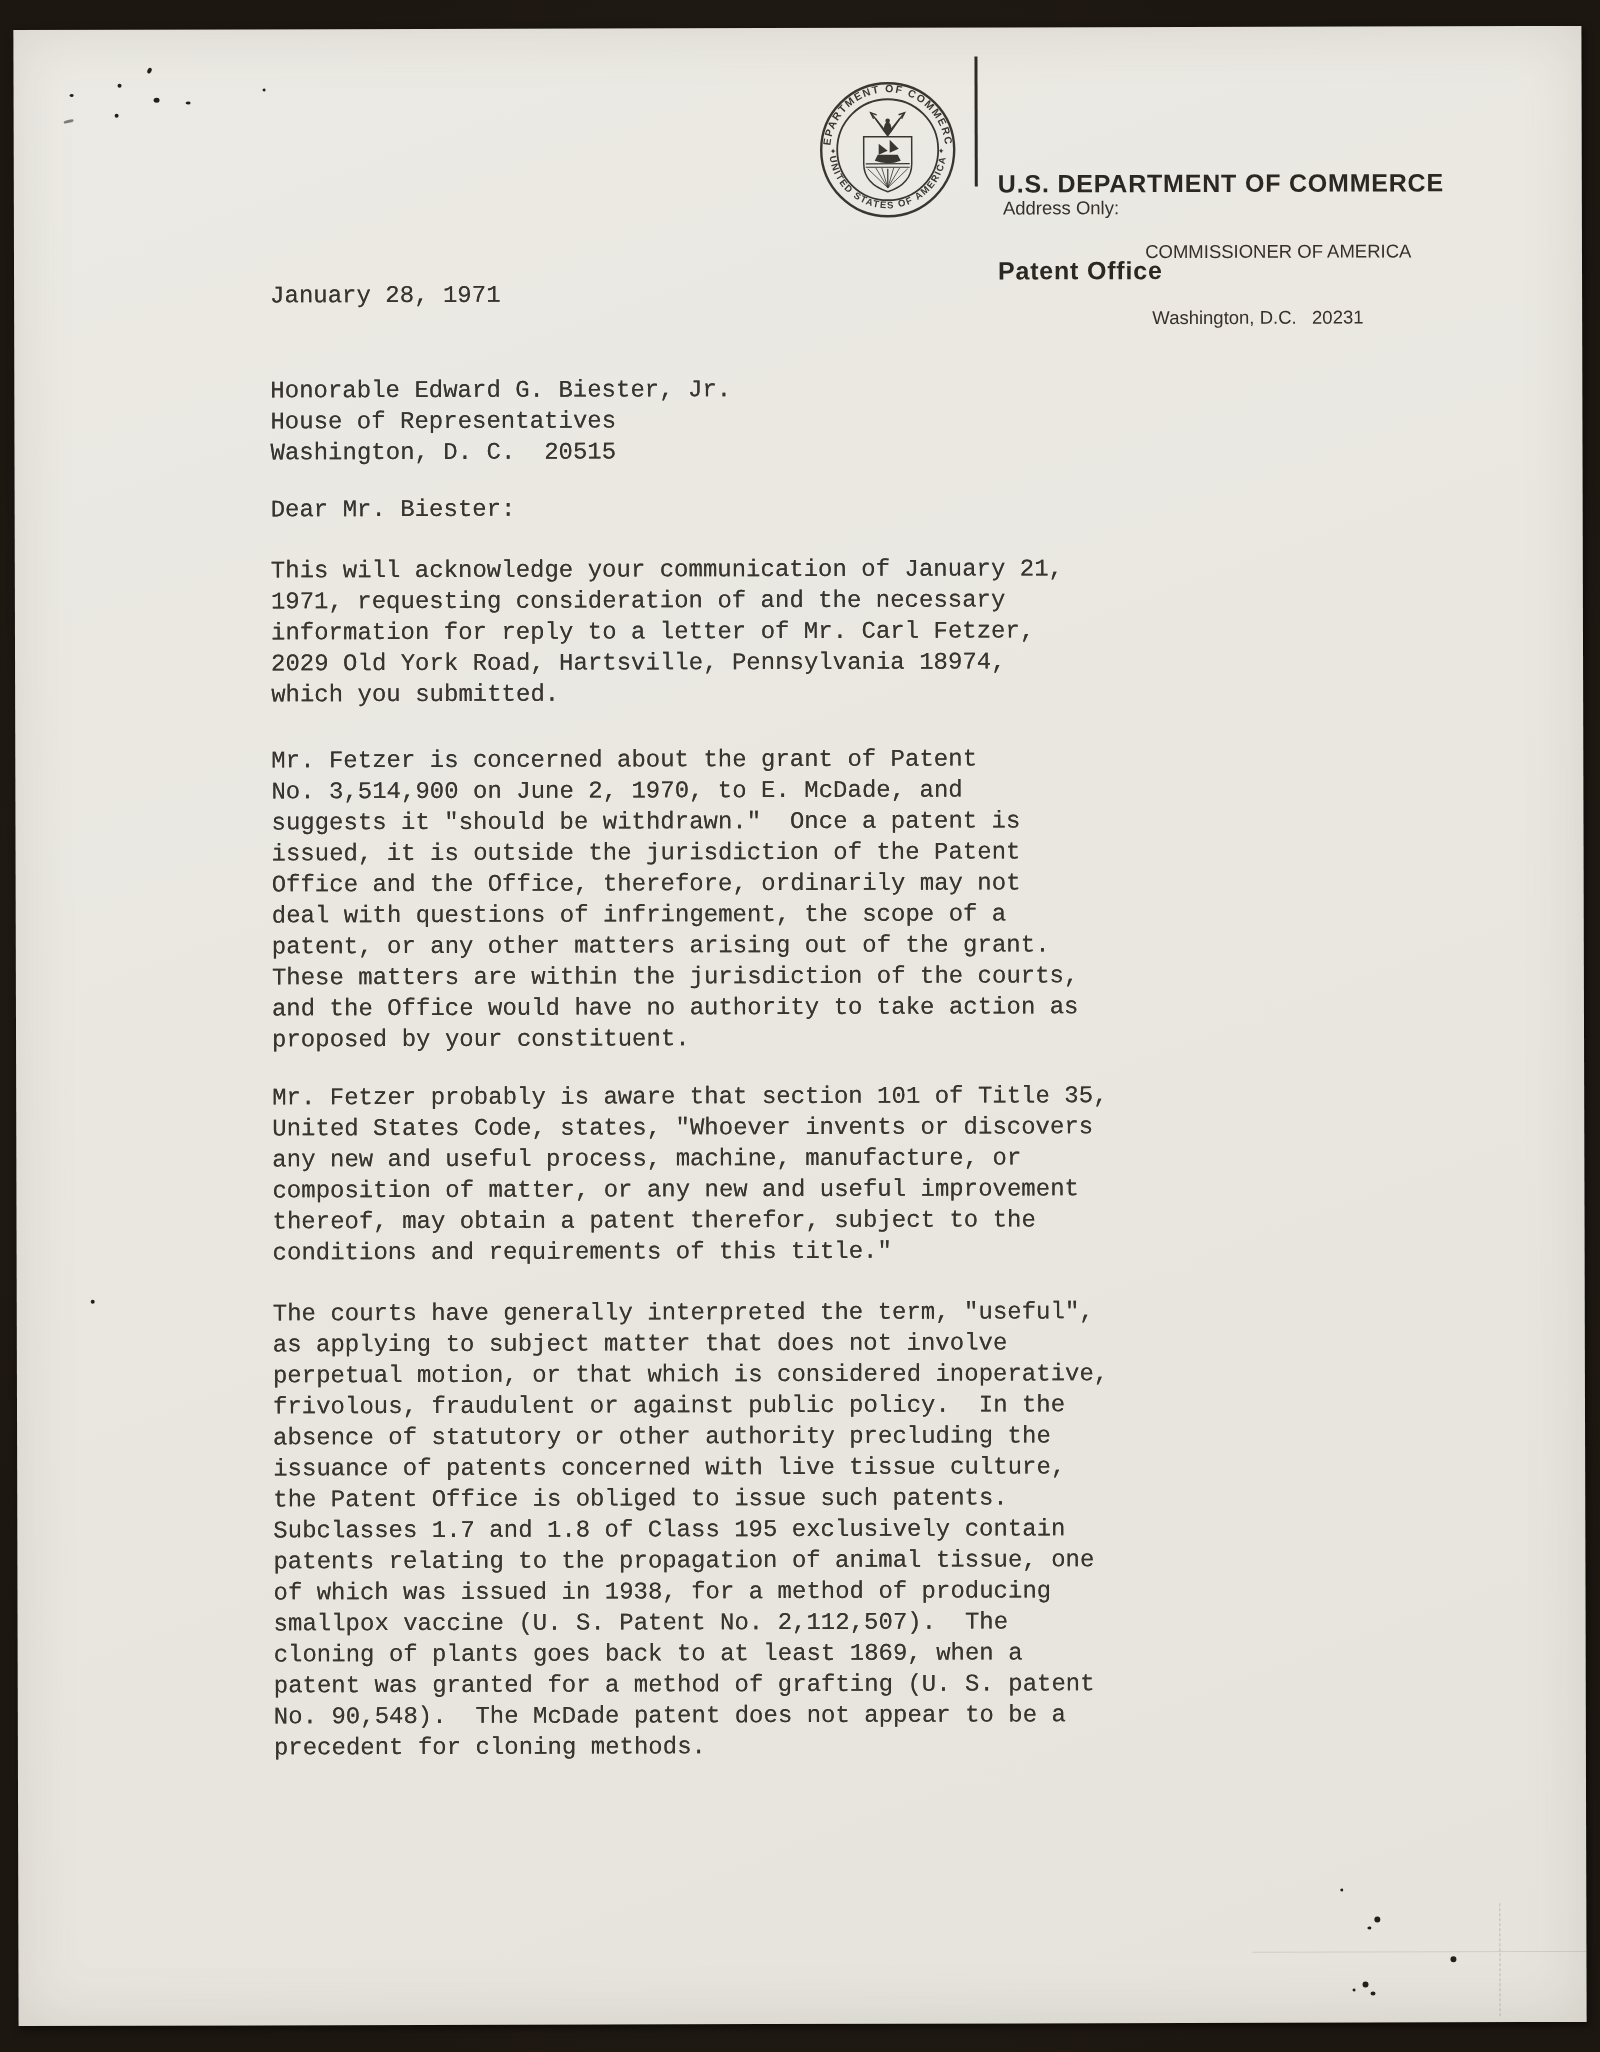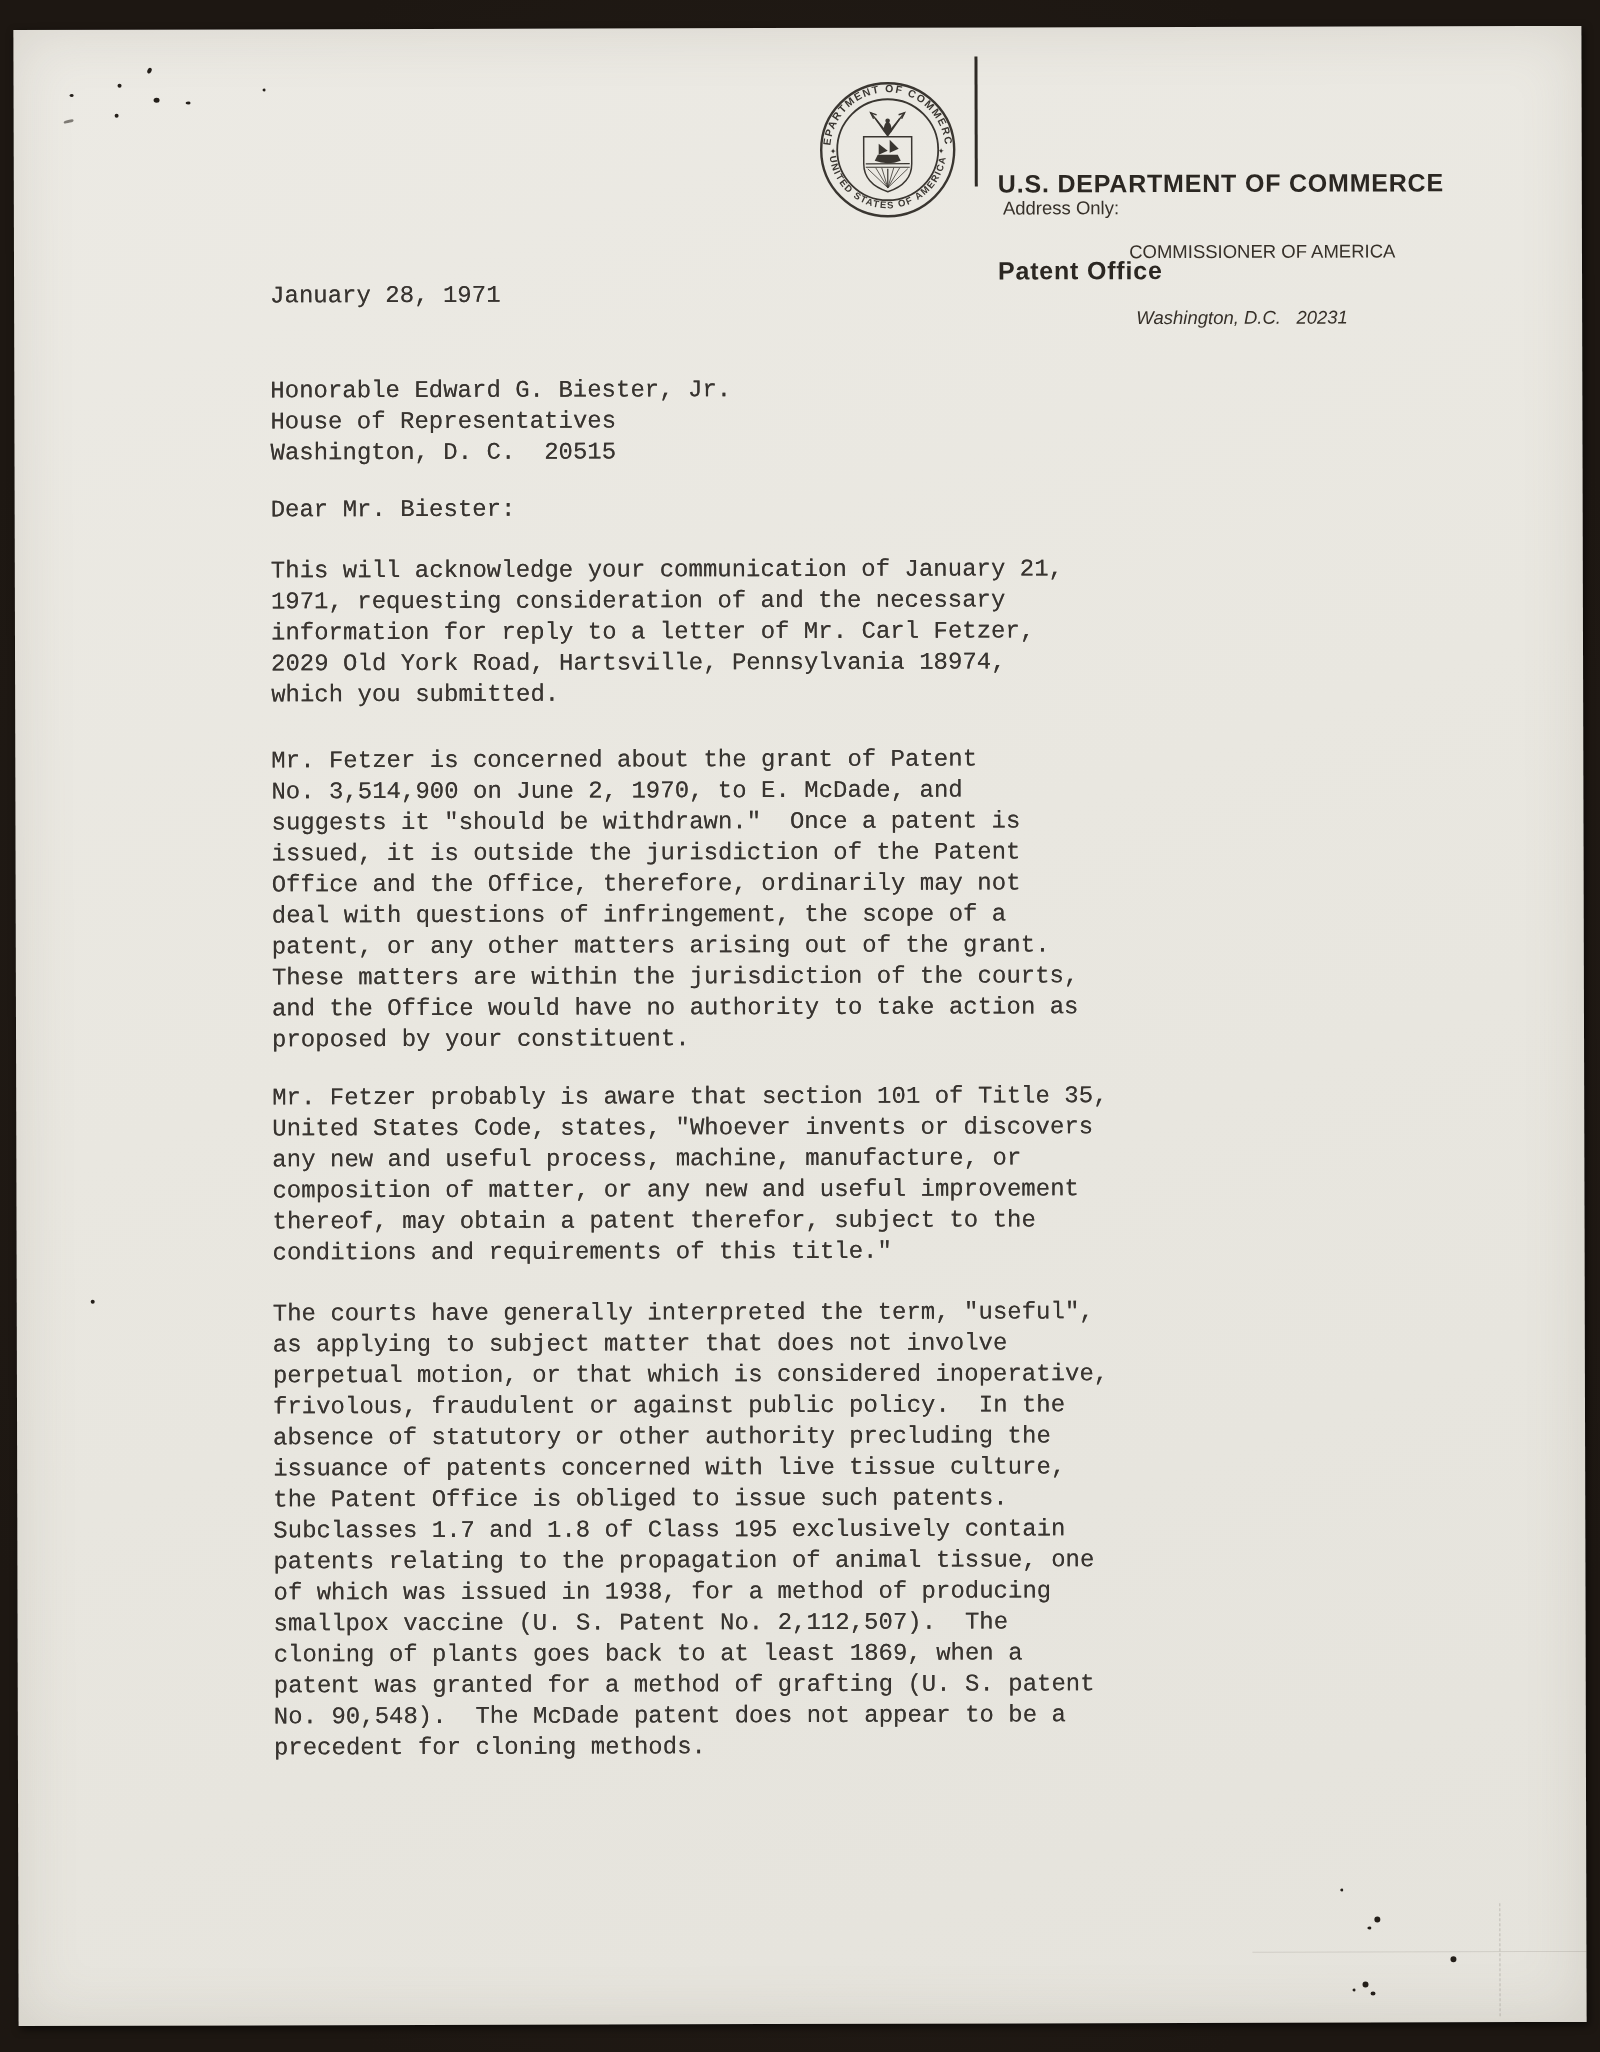--- a/index.html
+++ b/index.html
@@ -58,22 +58,22 @@
   .address-block {
     position: absolute;
     left: 989px;
     top: 170px;
     color: #363029;
     font-size: 18.5px;
     line-height: 22px;
     display: flex;
     white-space: pre;
   }
-  .address-label { margin-right: 10px; }
-  .address-lines .l2 { padding-left: 7px; font-style: italic; }
+  .address-label { margin-right: 26px; }
+  .address-lines .l2 { padding-left: 7px; }
   
   .type {
     position: absolute;
     left: 256px;
     font-family: "Liberation Mono", monospace;
     font-size: 24px;
     line-height: 31px;
     color: #383430;
     white-space: pre-wrap;
     width: 900px;

